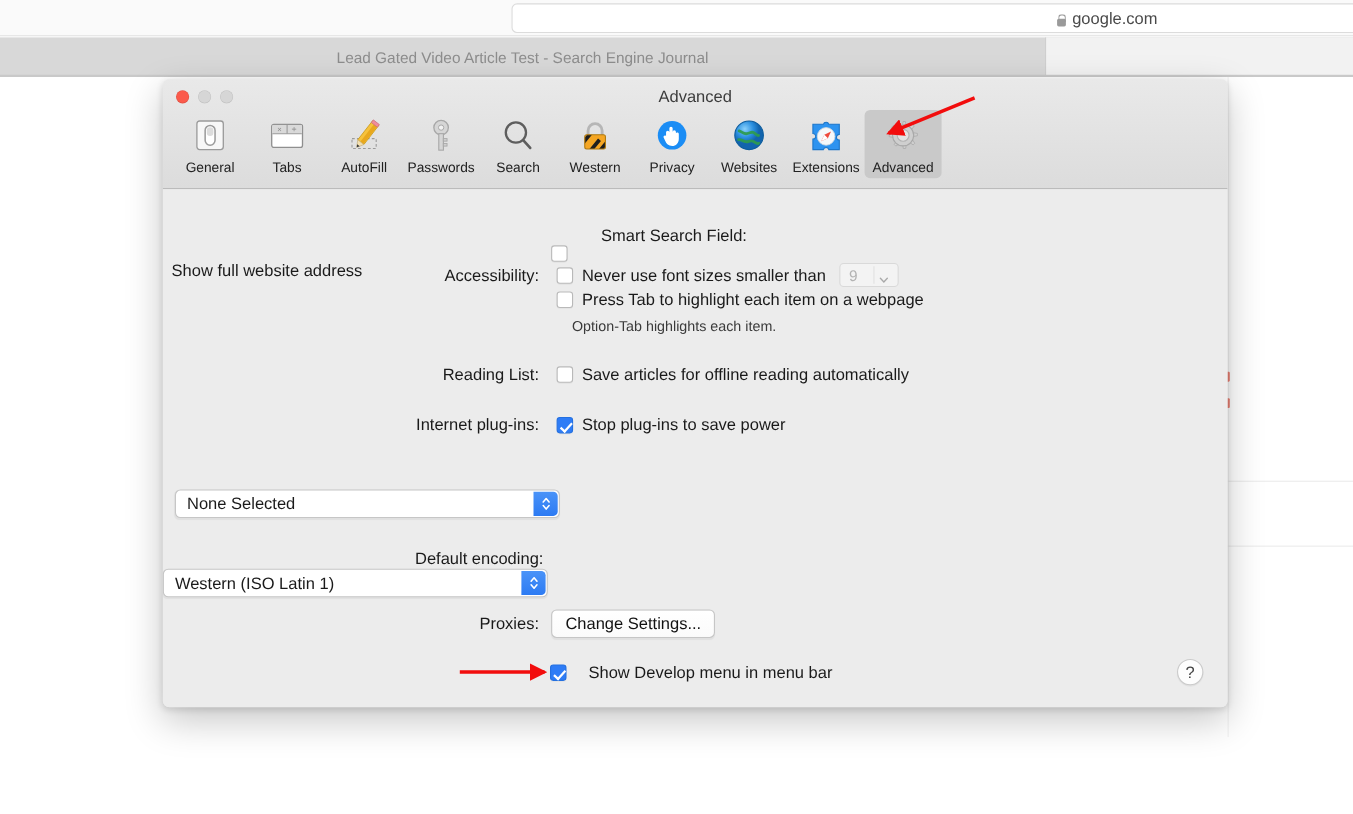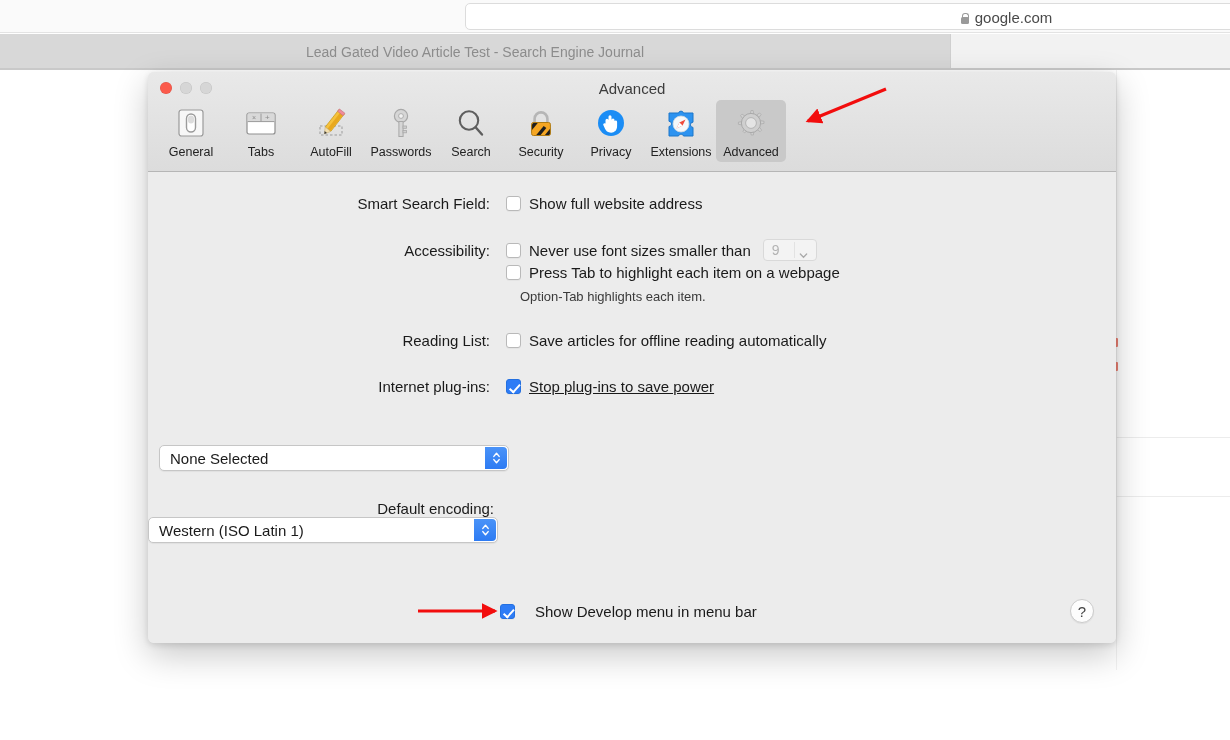--- a/index.html
+++ b/index.html
@@ -345,33 +345,50 @@
             </defs>
             <rect x="7.6" y="15.5" width="18.8" height="13" rx="1.8" fill="#f5a623"></rect>
             <g clip-path="url(#lockbody)" stroke="#1e1e1e" stroke-width="3.4">
               <line x1="5" y1="24" x2="14" y2="13"></line>
               <line x1="12" y1="31" x2="21" y2="20"></line>
               <line x1="19" y1="33" x2="28" y2="22"></line>
             </g>
             <rect x="7.6" y="15.5" width="18.8" height="13" rx="1.8" fill="none" stroke="#b07b12" stroke-width="1"></rect>
           </svg>
         </div>
-        <div class="tb-label">Security</div>
+        <div class="tb-label">Western</div>
       </div>
 
       <div class="tb-item">
         <div class="tb-icon">
           <svg width="34" height="34" viewBox="0 0 34 34">
             <circle cx="17" cy="16" r="13" fill="#1b8df5"></circle>
             <path d="M11.5 17.5 v-4.2 a1.5 1.5 0 0 1 3 0 v-3.6 a1.5 1.5 0 0 1 3 0 v3.2 a1.5 1.5 0 0 1 3 0 v1 a1.5 1.5 0 0 1 2.6 1 v4.2 c0 4.2-2.6 6.6-6 6.6 -3.4 0-5.4-2-6.2-4.2 l-1.6-3.4 a1.4 1.4 0 0 1 2.2-1.6z" fill="#ffffff"></path>
           </svg>
         </div>
         <div class="tb-label">Privacy</div>
       </div>
 
+      <div class="tb-item">
+        <div class="tb-icon">
+          <svg width="34" height="34" viewBox="0 0 34 34">
+            <defs>
+              <radialGradient id="gl" cx="35%" cy="28%">
+                <stop offset="0%" stop-color="#89d0fb"></stop>
+                  <stop offset="60%" stop-color="#2a8fe0"></stop>
+                <stop offset="100%" stop-color="#1264ad"></stop>
+              </radialGradient>
+            </defs>
+            <circle cx="17" cy="16" r="13" fill="url(#gl)"></circle>
+            <path d="M8 12c3 1 4 3 7 2.5s4-2 6-1 3 3 4.6 2.6M7.5 20c2.5-.5 4 1.5 6.5 1.8s4-1.5 6.5-.4 3.8 2.6 5.4 1.9" fill="none" stroke="#2e9b4e" stroke-width="2.6" stroke-linecap="round" opacity=".92"></path>
+            <circle cx="17" cy="16" r="13" fill="none" stroke="#0e5d9e" stroke-width="1"></circle>
+          </svg>
+        </div>
+        <div class="tb-label">Websites</div>
+      </div>
 
       <div class="tb-item">
         <div class="tb-icon">
           <svg width="34" height="34" viewBox="0 0 34 34">
             <path d="M5 6 h9.5 a2.6 2.6 0 0 1 5 0 H29 v9.2 a2.6 2.6 0 0 0 0 5.2 V29 h-9.5 a2.6 2.6 0 0 0-5 0 H5 v-9.5 a2.6 2.6 0 0 0 0-5.2z" fill="#2d93f0" stroke="#1c76c9" stroke-width="1"></path>
             <circle cx="17" cy="17" r="8" fill="#f5f8fa" stroke="#cfd8de" stroke-width=".8"></circle>
             <polygon points="21.5,12.5 18.6,18.6 12.5,21.5 15.4,15.4" fill="#ef4b3c"></polygon>
             <polygon points="18.6,18.6 12.5,21.5 15.4,15.4" fill="#ffffff"></polygon>
           </svg>
         </div>
@@ -396,21 +413,21 @@
           </svg>
         </div>
         <div class="tb-label">Advanced</div>
       </div>
 
     </div>
   </div>
 
   <div class="pane">
 
-    <div class="row" style="left:0; top:23px; width:720px; justify-content:flex-end;">
+    <div class="row" style="left:0; top:34px; width:720px; justify-content:flex-end;flex-direction:column;">
       <div class="lbl" style="width:342px;">Smart Search Field:</div>
       <div style="width:16px"></div>
       <div class="cb"></div>
       <div class="ctl-text" style="margin-left:8px; margin-right:auto;">Show full website address</div>
     </div>
 
     <div class="row" style="left:0; top:67px;">
       <div class="lbl" style="width:342px;">Accessibility:</div>
       <div style="width:16px"></div>
       <div class="cb"></div>
@@ -441,21 +458,21 @@
       <div class="lbl" style="width:342px;">Reading List:</div>
       <div style="width:16px"></div>
       <div class="cb"></div>
       <div class="ctl-text" style="margin-left:8px;">Save articles for offline reading automatically</div>
     </div>
 
     <div class="row" style="left:0; top:206px;">
       <div class="lbl" style="width:342px;">Internet plug-ins:</div>
       <div style="width:16px"></div>
       <div class="cb on"></div>
-      <div class="ctl-text" style="margin-left:8px;text-decoration:underline;">Stop plug-ins to save power</div>
+      <div class="ctl-text" style="margin-left:8px;">Stop plug-ins to save power</div>
     </div>
 
     <div class="row" style="left:0; top:273px;">
       <div style="width:11px"></div>
       <div class="popup">
         <span class="pval">None Selected</span>
         <span class="arrowbox">
           <svg width="9" height="16" viewBox="0 0 10 18">
             <path d="M2 7.2 L5 3.6 L8 7.2" fill="none" stroke="#fff" stroke-width="1.6" stroke-linecap="round" stroke-linejoin="round"></path>
             <path d="M2 10.8 L5 14.4 L8 10.8" fill="none" stroke="#fff" stroke-width="1.6" stroke-linecap="round" stroke-linejoin="round"></path>
@@ -471,20 +488,25 @@
         <span class="pval">Western (ISO Latin 1)</span>
         <span class="arrowbox">
           <svg width="9" height="16" viewBox="0 0 10 18">
             <path d="M2 7.2 L5 3.6 L8 7.2" fill="none" stroke="#fff" stroke-width="1.6" stroke-linecap="round" stroke-linejoin="round"></path>
             <path d="M2 10.8 L5 14.4 L8 10.8" fill="none" stroke="#fff" stroke-width="1.6" stroke-linecap="round" stroke-linejoin="round"></path>
           </svg>
         </span>
       </div>
     </div>
 
+    <div class="row" style="left:0; top:382px;">
+      <div class="lbl" style="width:342px;">Proxies:</div>
+      <div style="width:11px"></div>
+      <div class="pushbtn">Change Settings...</div>
+    </div>
 
     <div class="row" style="left:0; top:431px;">
       <div style="width:352px"></div>
       <div class="cb on"></div>
       <div class="ctl-text" style="margin-left:20px;">Show Develop menu in menu bar</div>
     </div>
 
     <div class="helpbtn">?</div>
   </div>
 </div>

